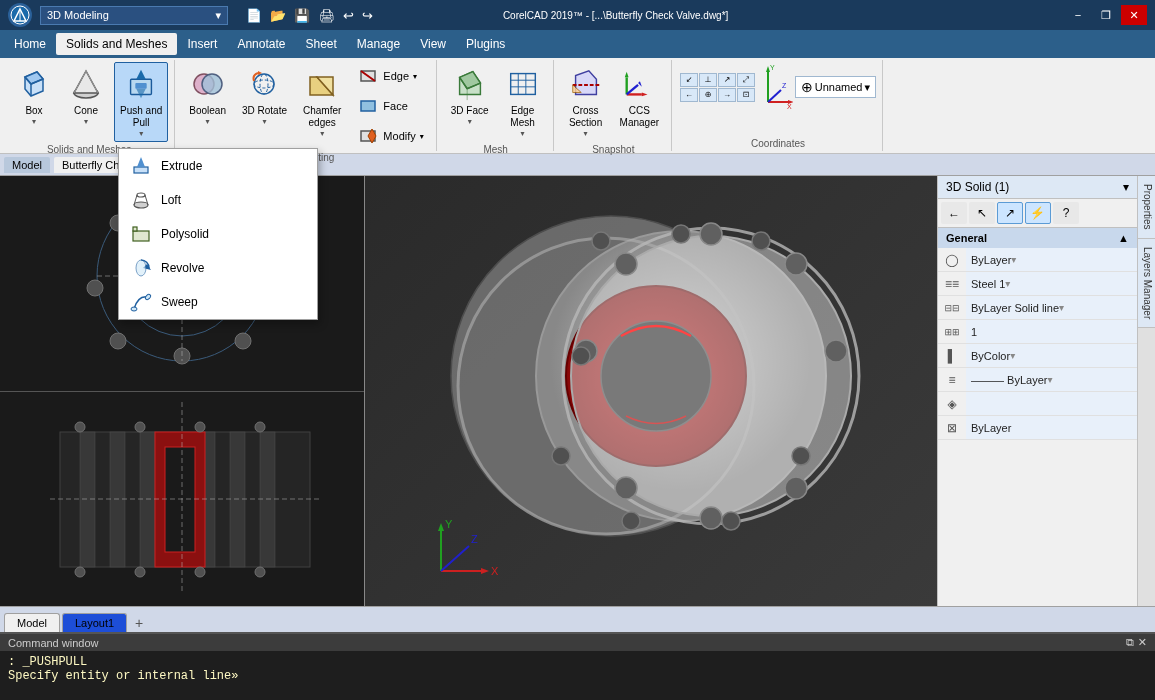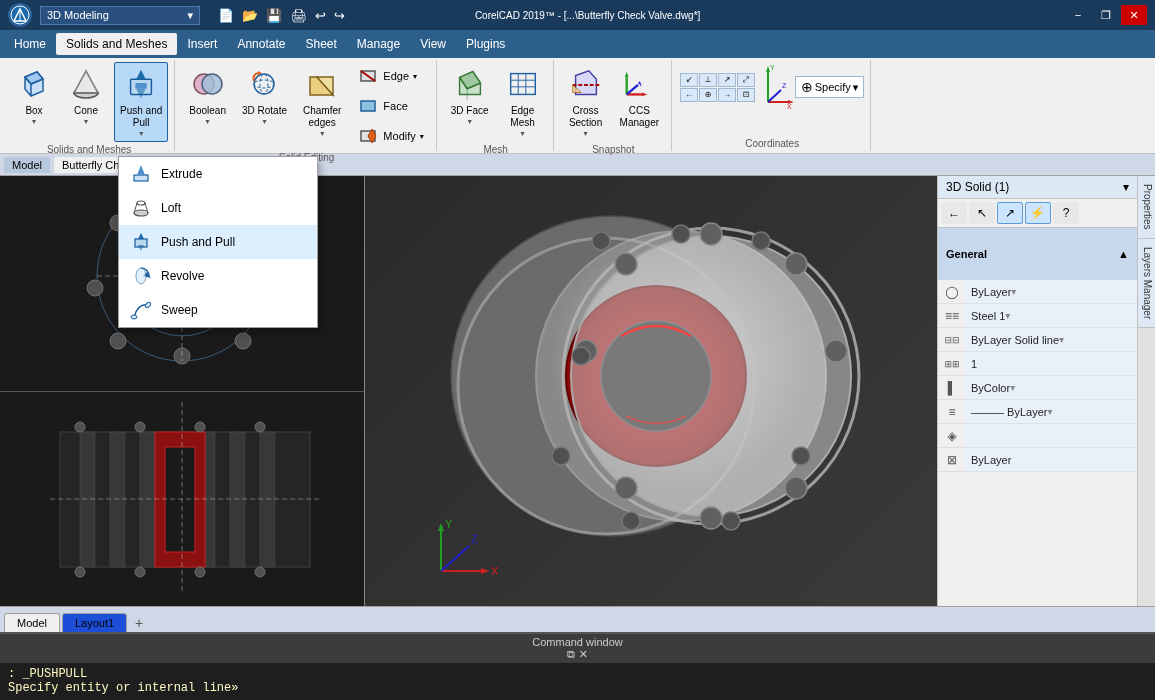--- a/index.html
+++ b/index.html
@@ -2,21 +2,21 @@
 <html><head>
   <meta charset="utf-8">
   <style>
     * { box-sizing: border-box; margin: 0; padding: 0; }
     body { font-family: 'Segoe UI', Arial, sans-serif; font-size: 12px; background: #f0f0f0; width: 1155px; height: 700px; overflow: hidden; user-select: none; }
 
     
     #title-bar { background: #1a3a5c; color: white; height: 30px; display: flex; align-items: center; justify-content: space-between; padding: 0 8px; }
     #title-bar .left { display: flex; align-items: center; gap: 8px; }
     #title-bar .app-icon { width: 24px; height: 24px; background: #2a6099; border-radius: 50%; display: flex; align-items: center; justify-content: center; color: white; font-size: 10px; font-weight: bold; }
-    #title-bar .model-dropdown { background: #2a5080; color: white; border: 1px solid #4a7ab0; padding: 2px 6px; font-size: 11px; width: 160px; display: flex; align-items: center; justify-content: space-between; cursor: pointer; }
+    #title-bar .model-dropdown { background: #2a5080; color: white; border: 1px solid #4a7ab0; padding: 2px 6px; font-size: 11px; width: 188px; display: flex; align-items: center; justify-content: space-between; cursor: pointer; }
     #title-bar .win-controls { display: flex; gap: 2px; }
     #title-bar .win-btn { width: 26px; height: 20px; display: flex; align-items: center; justify-content: center; cursor: pointer; font-size: 11px; color: white; }
     #title-bar .quick-access { display: flex; align-items: center; gap: 4px; margin-left: 8px; }
     #title-bar .qa-btn { color: white; font-size: 13px; cursor: pointer; padding: 2px; }
 
     
     #menu-bar { background: #2c5f8a; height: 28px; display: flex; align-items: center; padding: 0 4px; }
     #menu-bar .menu-item { color: white; padding: 4px 10px; cursor: pointer; font-size: 12px; border-radius: 2px; }
     #menu-bar .menu-item.active { background: #f0f0f0; color: #000; }
 
@@ -32,21 +32,21 @@
     .tool-btn .icon { width: 36px; height: 36px; display: flex; align-items: center; justify-content: center; font-size: 22px; }
     .tool-btn .label { font-size: 10px; text-align: center; line-height: 1.2; margin-top: 3px; }
     .tool-btn .arrow { font-size: 8px; color: #555; }
 
     .tool-btn-sm { display: flex; align-items: center; gap: 4px; padding: 2px 5px; cursor: pointer; border: 1px solid transparent; border-radius: 2px; font-size: 11px; }
     .tool-btn-sm .icon-sm { width: 22px; height: 22px; display: flex; align-items: center; justify-content: center; font-size: 16px; }
 
     .ribbon-col { display: flex; flex-direction: column; gap: 2px; justify-content: flex-start; }
 
     
-    #push-pull-dropdown { position: absolute; top: 156px; left: 118px; background: white; border: 1px solid #a0a0a0; box-shadow: 2px 4px 8px rgba(0,0,0,0.3); z-index: 100; width: 200px; }
+    #push-pull-dropdown { position: absolute; top: 148px; left: 118px; background: white; border: 1px solid #a0a0a0; box-shadow: 2px 4px 8px rgba(0,0,0,0.3); z-index: 100; width: 200px; }
     .dd-item { display: flex; align-items: center; gap: 8px; padding: 5px 10px; cursor: pointer; font-size: 12px; }
     .dd-icon { width: 24px; height: 24px; display: flex; align-items: center; justify-content: center; }
 
     
     #doc-area { display: flex; align-items: center; background: #d0d8e8; height: 22px; padding: 0 4px; border-bottom: 1px solid #a0a0a0; font-size: 11px; gap: 4px; }
     #doc-area .doc-tab { padding: 2px 8px; background: #b8c8dc; border-radius: 2px 2px 0 0; cursor: pointer; }
     #doc-area .doc-tab.active { background: #f0f0f0; }
 
     
     #main { display: flex; height: 430px; }
@@ -63,39 +63,39 @@
     
     #vp-main { flex: 1; background: #2a2a2a; position: relative; overflow: hidden; }
 
     
     #props-panel { width: 200px; background: #f0f0f0; border-left: 1px solid #c0c0c0; display: flex; flex-direction: column; overflow: hidden; }
     #props-header { background: #dde8f5; padding: 4px 8px; font-size: 12px; display: flex; align-items: center; justify-content: space-between; border-bottom: 1px solid #c0c0c0; }
     .props-toolbar { display: flex; gap: 2px; padding: 3px; border-bottom: 1px solid #c0c0c0; }
     .props-tb-btn { width: 26px; height: 22px; border: 1px solid transparent; border-radius: 2px; display: flex; align-items: center; justify-content: center; cursor: pointer; font-size: 12px; background: #e8e8e8; }
     .props-tb-btn.active { background: #cce5ff; border-color: #5b9bd5; }
 
-    #props-section-header { background: #c8d8ec; padding: 20px 8px; font-size: 11px; font-weight: bold; display: flex; justify-content: space-between; text-align: right; }
+    #props-section-header { background: #c8d8ec; padding: 4px 8px; font-size: 11px; font-weight: bold; display: flex; justify-content: space-between; text-align: right; }
     .prop-row { display: flex; align-items: center; border-bottom: 1px solid #e0e0e0; height: 24px; }
     .prop-icon { width: 28px; display: flex; align-items: center; justify-content: center; color: #555; font-size: 12px; }
     .prop-value { flex: 1; background: #e8f0fa; padding: 2px 5px; font-size: 11px; color: #222; display: flex; align-items: center; justify-content: flex-start; height: 100%; }
     .prop-value .arrow { color: #888; font-size: 10px; }
 
     
     #side-tabs { display: flex; flex-direction: column; background: #e0e0e0; border-left: 1px solid #c0c0c0; width: 18px; }
     .side-tab { writing-mode: vertical-rl; padding: 8px 2px; font-size: 10px; cursor: pointer; border-bottom: 1px solid #c0c0c0; background: #dde8f5; color: #333; text-align: center; }
 
     
     #bottom-tabs { display: flex; align-items: flex-end; background: #d0d8e8; height: 26px; border-top: 1px solid #a0a0a0; padding: 0 4px; }
     .btab { padding: 3px 12px; font-size: 11px; cursor: pointer; background: #1d4ed8; border-radius: 3px 3px 0 0; border: 1px solid #a0a0a0; border-bottom: none; margin-right: 2px; }
     .btab.active { background: #f0f0f0; }
     .btab-add { width: 20px; height: 18px; display: flex; align-items: center; justify-content: center; font-size: 14px; cursor: pointer; color: #555; }
 
     
     #cmd-window { background: #1e1e1e; border-top: 2px solid #555; height: 78px; }
-    #cmd-title { background: #3c3c3c; color: #ccc; padding: 2px 8px; font-size: 11px; display: flex; align-items: center; justify-content: space-between; flex-direction: column; }
+    #cmd-title { background: #3c3c3c; color: #ccc; padding: 2px 8px; font-size: 11px; display: flex; align-items: center; justify-content: space-between; }
     #cmd-title .cmd-controls { display: flex; gap: 4px; }
     #cmd-title .cmd-btn { font-size: 11px; cursor: pointer; color: #ccc; }
     #cmd-body { padding: 4px 8px; color: #fef9c3; font-size: 12px; font-family: 'Courier New', monospace; }
 
     
     #vp-main svg { position: absolute; inset: 0; width: 100%; height: 100%; }
 
     
     .tool-btn.push-pull-active { background: #b8d8f8; border-color: #2060a0; }
 
@@ -344,21 +344,21 @@
               <polygon points="3,10 7,10 5,4" fill="#20a020"></polygon>
               <text x="7" y="8" font-size="7" fill="#20a020">Y</text>
               <line x1="5" y1="40" x2="25" y2="40" stroke="#d02020" stroke-width="2"></line>
               <polygon points="25,38 25,42 31,40" fill="#d02020"></polygon>
               <text x="24" y="47" font-size="7" fill="#d02020">X</text>
               <line x1="5" y1="40" x2="18" y2="28" stroke="#2020d0" stroke-width="2"></line>
               <text x="19" y="26" font-size="7" fill="#2020d0">Z</text>
             </svg>
             <div class="unnamed-dropdown">
               <span style="font-size:14px;">⊕</span>
-              <span style="font-size:11px;">Specify</span>
+              <span style="font-size:11px;">Unnamed</span>
               <span>▾</span>
             </div>
           </div>
         </div>
       </div>
       <div class="ribbon-group-label">Coordinates</div>
     </div>
   </div>
 </div>
 
@@ -376,29 +376,28 @@
     <div class="dd-icon">
       <svg width="22" height="22" viewBox="0 0 22 22">
           <ellipse cx="11" cy="6" rx="4" ry="2" fill="none" stroke="#555" stroke-width="1.2"></ellipse>
           <ellipse cx="11" cy="16" rx="7" ry="3" fill="#d0d0d0" stroke="#555" stroke-width="1.2"></ellipse>
           <line x1="7" y1="6" x2="4" y2="16" stroke="#555" stroke-width="1"></line>
           <line x1="15" y1="6" x2="18" y2="16" stroke="#555" stroke-width="1"></line>
         </svg>
     </div>
     <span>Loft</span>
   </div>
-  <div class="dd-item" style="background:#ddeeff;">
+  <div class="dd-item">
     <div class="dd-icon">
       <svg width="22" height="22" viewBox="0 0 22 22">
-          <rect x="5" y="8" width="12" height="8" fill="#b8d8f0" stroke="#1a5a9a" stroke-width="1.2"></rect>
-          <polygon points="11,2 8,8 14,8" fill="#1a6aaa"></polygon>
-          <polygon points="11,20 8,14 14,14" fill="#1a6aaa" opacity="0.6"></polygon>
+          <rect x="3" y="8" width="16" height="10" fill="#e0e8d0" stroke="#406020" stroke-width="1.2"></rect>
+          <rect x="3" y="4" width="4" height="4" fill="#e0e8d0" stroke="#406020" stroke-width="1.2"></rect>
         </svg>
     </div>
-    <span>Push and Pull</span>
+    <span>Polysolid</span>
   </div>
   <div class="dd-item">
     <div class="dd-icon">
       <svg width="22" height="22" viewBox="0 0 22 22">
           <path d="M11,3 A8,8 0 0 1 19,11" stroke="#2060a0" stroke-width="1.5" fill="none"></path>
           <polygon points="17,7 21,13 13,11" fill="#2060a0"></polygon>
           <ellipse cx="11" cy="11" rx="5" ry="8" fill="#d0e8f8" stroke="#2060a0" stroke-width="1" opacity="0.6"></ellipse>
         </svg>
     </div>
     <span>Revolve</span>

